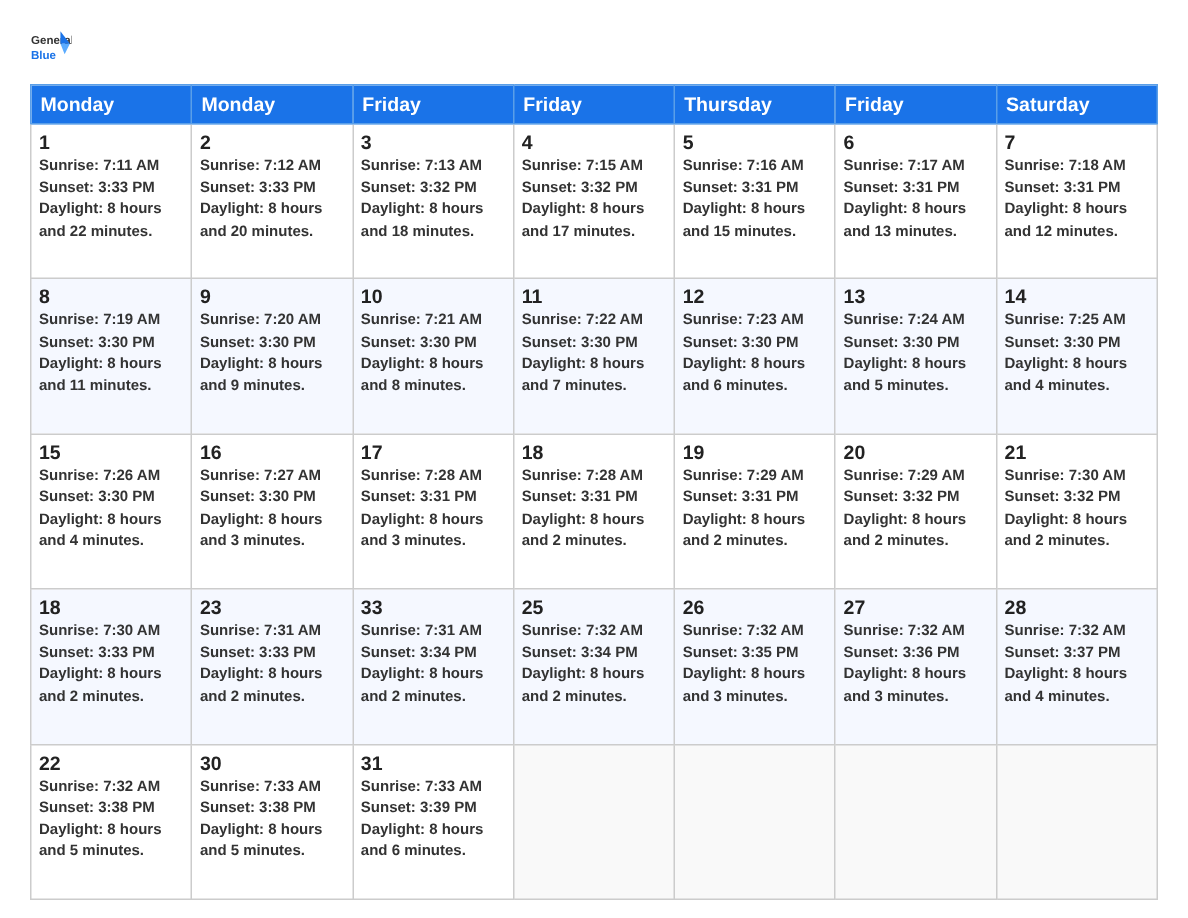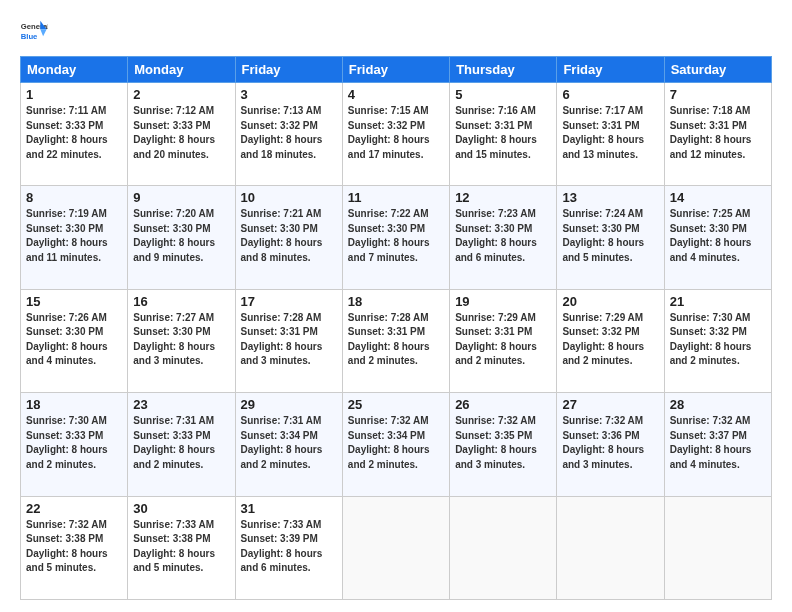--- a/index.html
+++ b/index.html
@@ -219,21 +219,21 @@
         <tr>
           <td>
             <span class="day-num">18</span>
             <div class="cell-text">Sunrise: 7:30 AM<br>Sunset: 3:33 PM<br>Daylight: 8 hours and 2 minutes.</div>
           </td>
           <td>
             <span class="day-num">23</span>
             <div class="cell-text">Sunrise: 7:31 AM<br>Sunset: 3:33 PM<br>Daylight: 8 hours and 2 minutes.</div>
           </td>
           <td>
-            <span class="day-num">29</span>
+            <span class="day-num">33</span>
             <div class="cell-text">Sunrise: 7:31 AM<br>Sunset: 3:34 PM<br>Daylight: 8 hours and 2 minutes.</div>
           </td>
           <td>
             <span class="day-num">25</span>
             <div class="cell-text">Sunrise: 7:32 AM<br>Sunset: 3:34 PM<br>Daylight: 8 hours and 2 minutes.</div>
           </td>
           <td>
             <span class="day-num">26</span>
             <div class="cell-text">Sunrise: 7:32 AM<br>Sunset: 3:35 PM<br>Daylight: 8 hours and 3 minutes.</div>
           </td>

